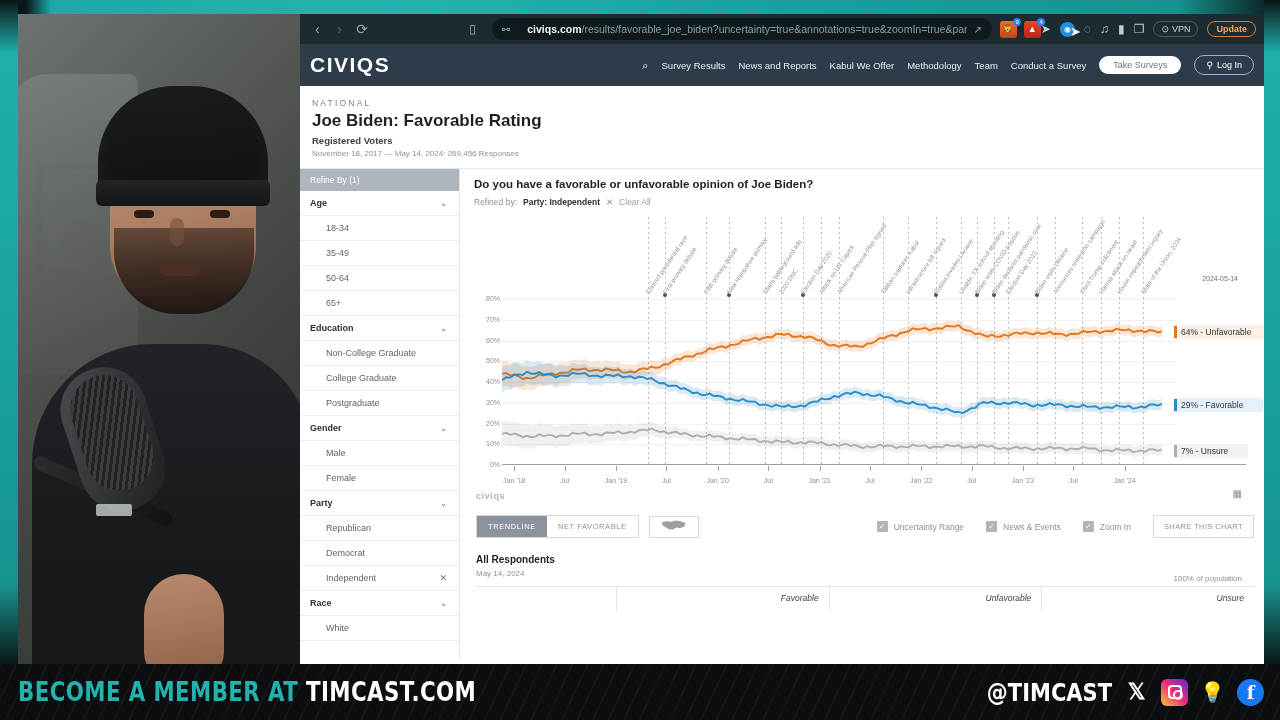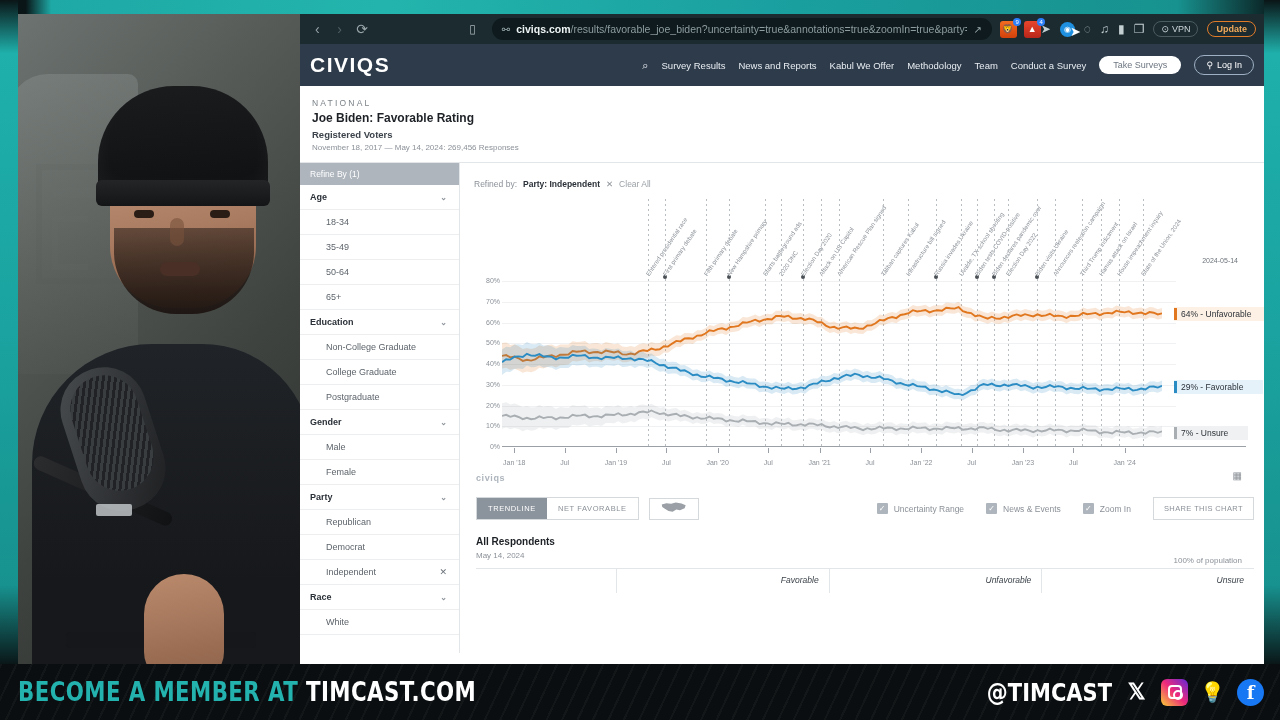--- a/index.html
+++ b/index.html
@@ -65,21 +65,21 @@
 
   .chrome-bar { position:relative; height:30px; background:#1b2b30; display:flex; align-items:center; padding:0 6px; }
   .nav-btn { width:26px; height:22px; display:flex; align-items:center; justify-content:center;
      color:#9aa6a9; font-size:14px; }
   .nav-btn.disabled { color:#4f5f63; }
   .bookmark-ico { width:26px; height:22px; display:flex; align-items:center; justify-content:center; color:#aab4b7; font-size:12px; }
   .urlbar { display:flex; align-items:center; gap:6px; height:22px; flex:1; max-width:500px; margin-left:8px;
      background:#0e1a1d; border-radius:11px; padding:0 10px; }
   .url-shield { font-size:10px; color:#9fb0b4; }
   .url-text { font-size:10.5px; color:#8d9ca0; white-space:nowrap; overflow:hidden; }
-  .url-text b { color:#eef3f4; font-weight:700; }
+  .url-text b { color:#eef3f4; font-weight:700;margin-left:11px; }
   .url-share { font-size:10px; color:#9fb0b4; margin-left:auto; }
   .chrome-ext { display:flex; align-items:center; gap:7px; margin-left:8px; }
   .ext-ico { width:17px; height:17px; border-radius:3px; display:flex; align-items:center; justify-content:center; font-size:9px; color:#fff; position:relative;}
   .ext-brave { background:linear-gradient(180deg,#f36b21,#d1410b); }
   .ext-red { background:linear-gradient(180deg,#e8452c,#b8261a); }
   .ext-badge { position:absolute; top:-3px; right:-4px; background:#2d7ff9; color:#fff; font-size:6px;
      border-radius:6px; padding:0 2px; line-height:8px; }
   .chrome-right { margin-left:auto; display:flex; align-items:center; gap:9px; padding-right:2px; }
   .cr-ico { color:#c4cfd2; font-size:12px; display:flex; align-items:center; }
   .cr-circle { width:15px;height:15px;border-radius:50%;background:#1f8fe0;display:flex;align-items:center;justify-content:center;color:#fff;font-size:8px;}
@@ -91,21 +91,21 @@
   .logo { color:#fff; font-size:21px; font-weight:700; letter-spacing:1.5px; padding-left:4px; }
   .site-nav { margin-left:auto; display:flex; align-items:center; gap:13px; }
   .site-nav a { color:#e8edf2; font-size:9.5px; text-decoration:none; white-space:nowrap; }
   .search-ico { color:#e8edf2; font-size:11px; }
   .btn-take { background:#fff; color:#6d7680; font-size:9px; border-radius:12px; padding:4px 14px; }
   .btn-login { border:1px solid #9fb0c4; color:#fff; font-size:9px; border-radius:12px; padding:4px 11px; display:flex; gap:4px; align-items:center;}
 
   
   .title-block { padding:12px 0 10px 12px; background:#fff; border-bottom:1px solid #e3e6e8; }
   .eyebrow { font-size:8.5px; letter-spacing:2.2px; color:#7b8288; }
-  .page-title { font-size:12px; color:#1d2126; font-weight:700; margin-top:3px; }
+  .page-title { font-size:17px; color:#1d2126; font-weight:700; margin-top:3px; }
   .subtitle { font-size:9.5px; color:#3c434a; font-weight:700; margin-top:4px; }
   .meta { font-size:8px; color:#8b9198; margin-top:3px; }
 
   
   .content { display:flex; height:490px; }
 
   
   .sidebar { width:160px; background:#fff; border-right:1px solid #e3e6e8; }
   .refine-head { background:#aeb5bd; color:#fff; font-size:8.5px; padding:6px 10px; }
   .group-row { display:flex; align-items:center; justify-content:space-between;
@@ -344,20 +344,21 @@
         <div class="group-row">
           <span>Race</span>
           <span class="chev">⌄</span>
         </div>
         <div class="opt-row">
             <span>White</span>
           </div>
       </div>
 
       <div class="chartpane">
+        <div class="q-title">Do you have a favorable or unfavorable opinion of Joe Biden?</div>
         <div class="refined">
           <span>Refined by:</span>
           <b>Party: Independent</b>
           <span>✕</span>
           <span class="clear-all">Clear All</span>
         </div>
 
         <div class="plot" id="plot">
           <div class="annot-layer" id="annot-layer">
               <div class="annot" style="left: 175.707px;">Entered presidential race</div>

